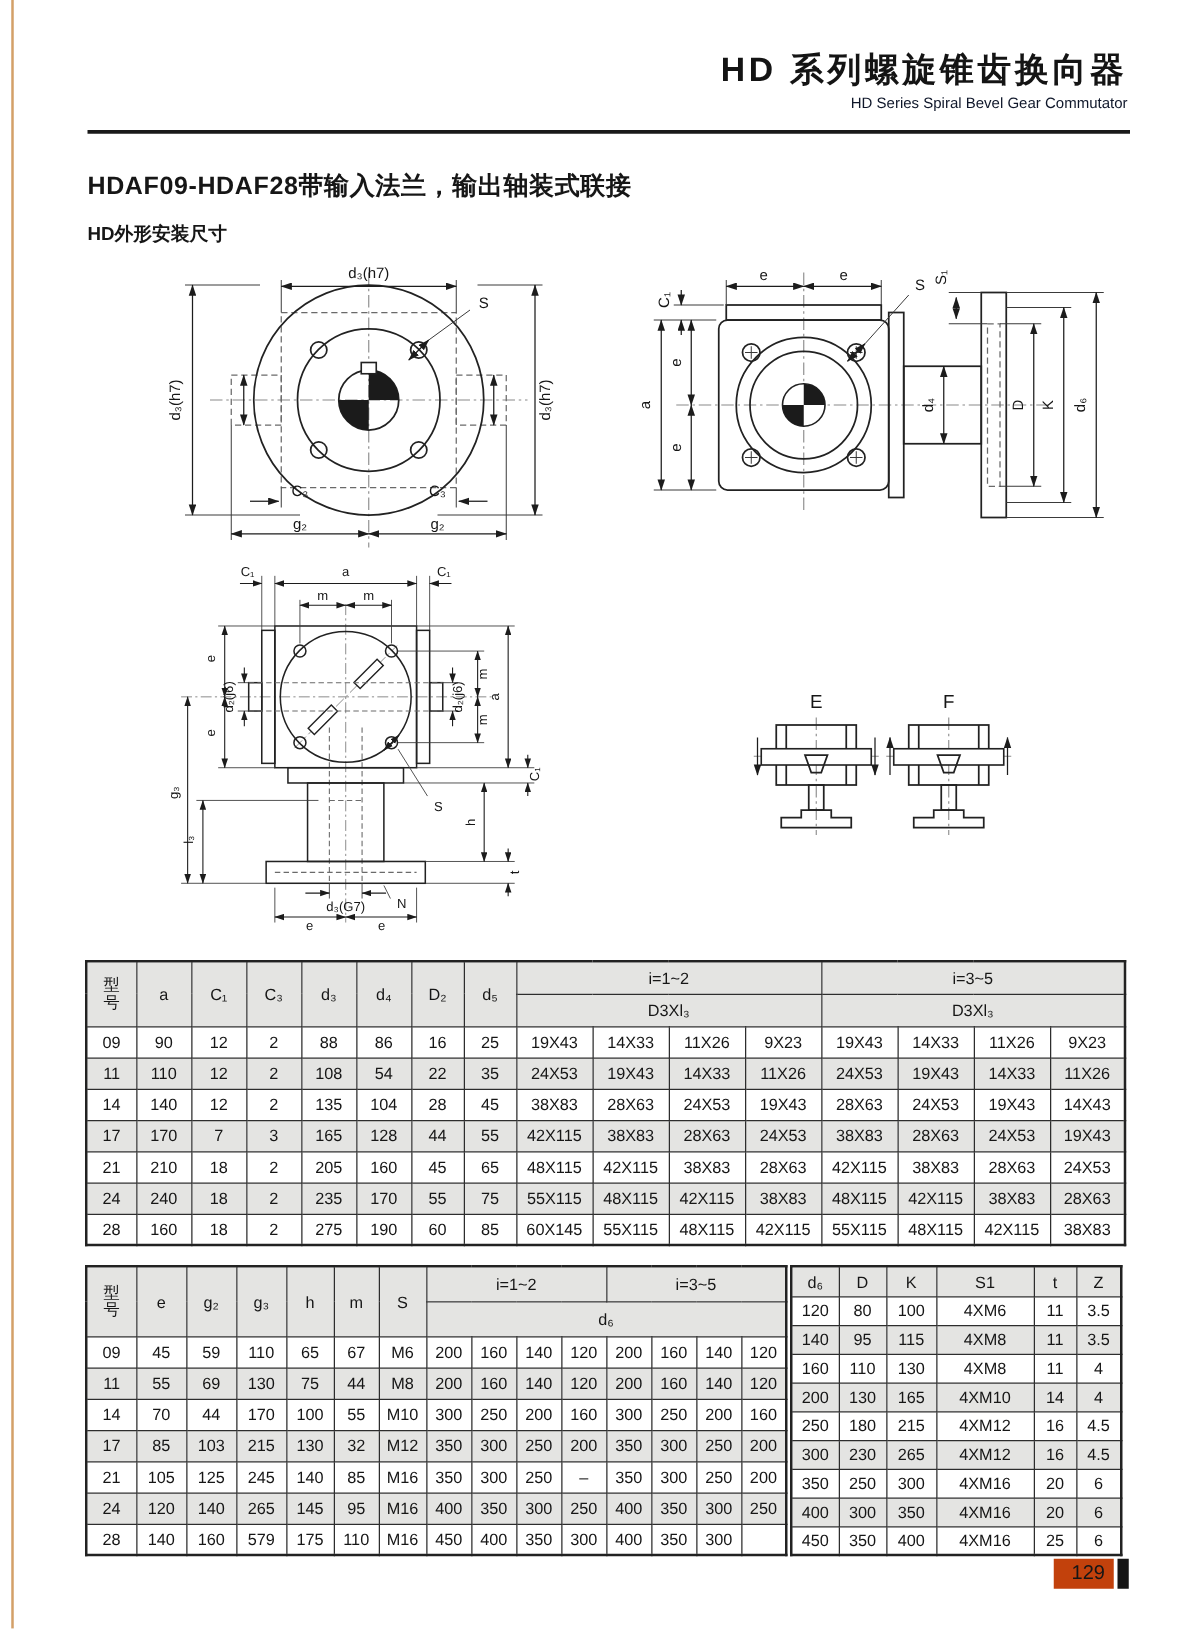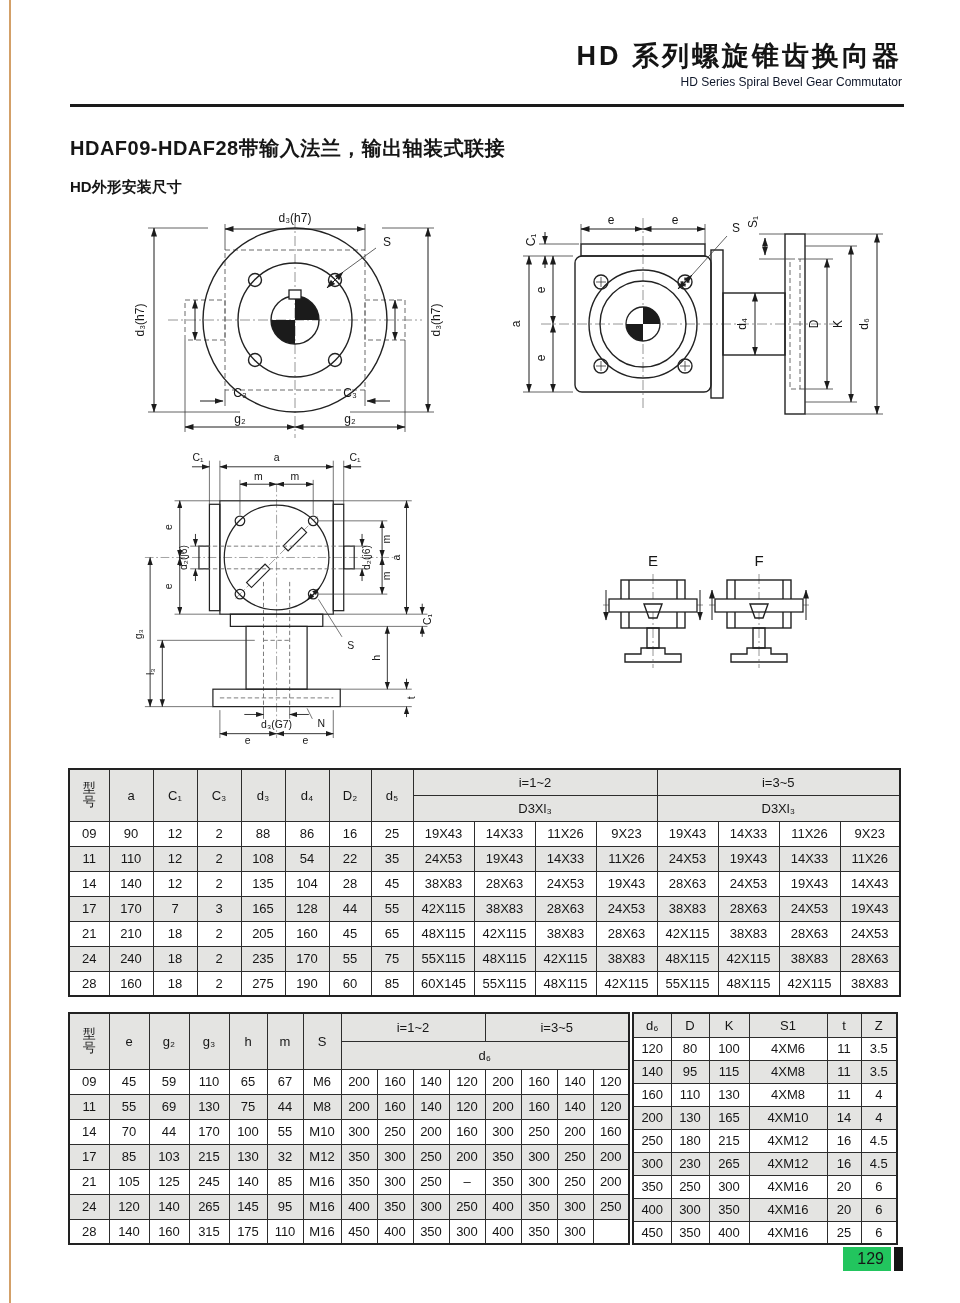--- a/index.html
+++ b/index.html
@@ -33,21 +33,21 @@
   thead th{background:#e4e4e2;}
   tbody tr:nth-child(even) td{background:#e4e4e2;}
   .t1{position:absolute;left:68px;top:768px;}
   .t2{position:absolute;left:68px;top:1012px;}
   .t3{position:absolute;left:632px;top:1012px;}
   .t1 thead tr{height:26px;} .t1 tbody tr{height:25px;}
   .t2 thead tr{height:28px;} .t2 tbody tr{height:25px;}
   .t3 thead tr{height:24px;} .t3 tbody tr{height:23px;}
   .stack div{line-height:14px;}
   .pageno{position:absolute;left:843px;top:1247px;display:flex;align-items:center;}
-  .pageno .n{width:48px;height:24px;background:#22c55e;font-size:16px;display:flex;
+  .pageno .n{width:48px;height:24px;background:#c2410c;font-size:16px;display:flex;
              align-items:center;justify-content:flex-end;padding-right:7px;box-sizing:border-box;}
   .pageno .b{width:9px;height:24px;background:#151515;margin-left:3px;}
 </style>
 </head>
 <body>
 
 <div class="page">
   <div class="accent"></div>
 
   <svg width="0" height="0" style="position:absolute" aria-hidden="true">
@@ -635,21 +635,21 @@
           <td>250</td>
           <td>400</td>
           <td>350</td>
           <td>300</td>
           <td>250</td>
         </tr>
         <tr>
           <td>28</td>
           <td>140</td>
           <td>160</td>
-          <td>315</td>
+          <td>579</td>
           <td>175</td>
           <td>110</td>
           <td>M16</td>
           <td>450</td>
           <td>400</td>
           <td>350</td>
           <td>300</td>
           <td>400</td>
           <td>350</td>
           <td>300</td>

